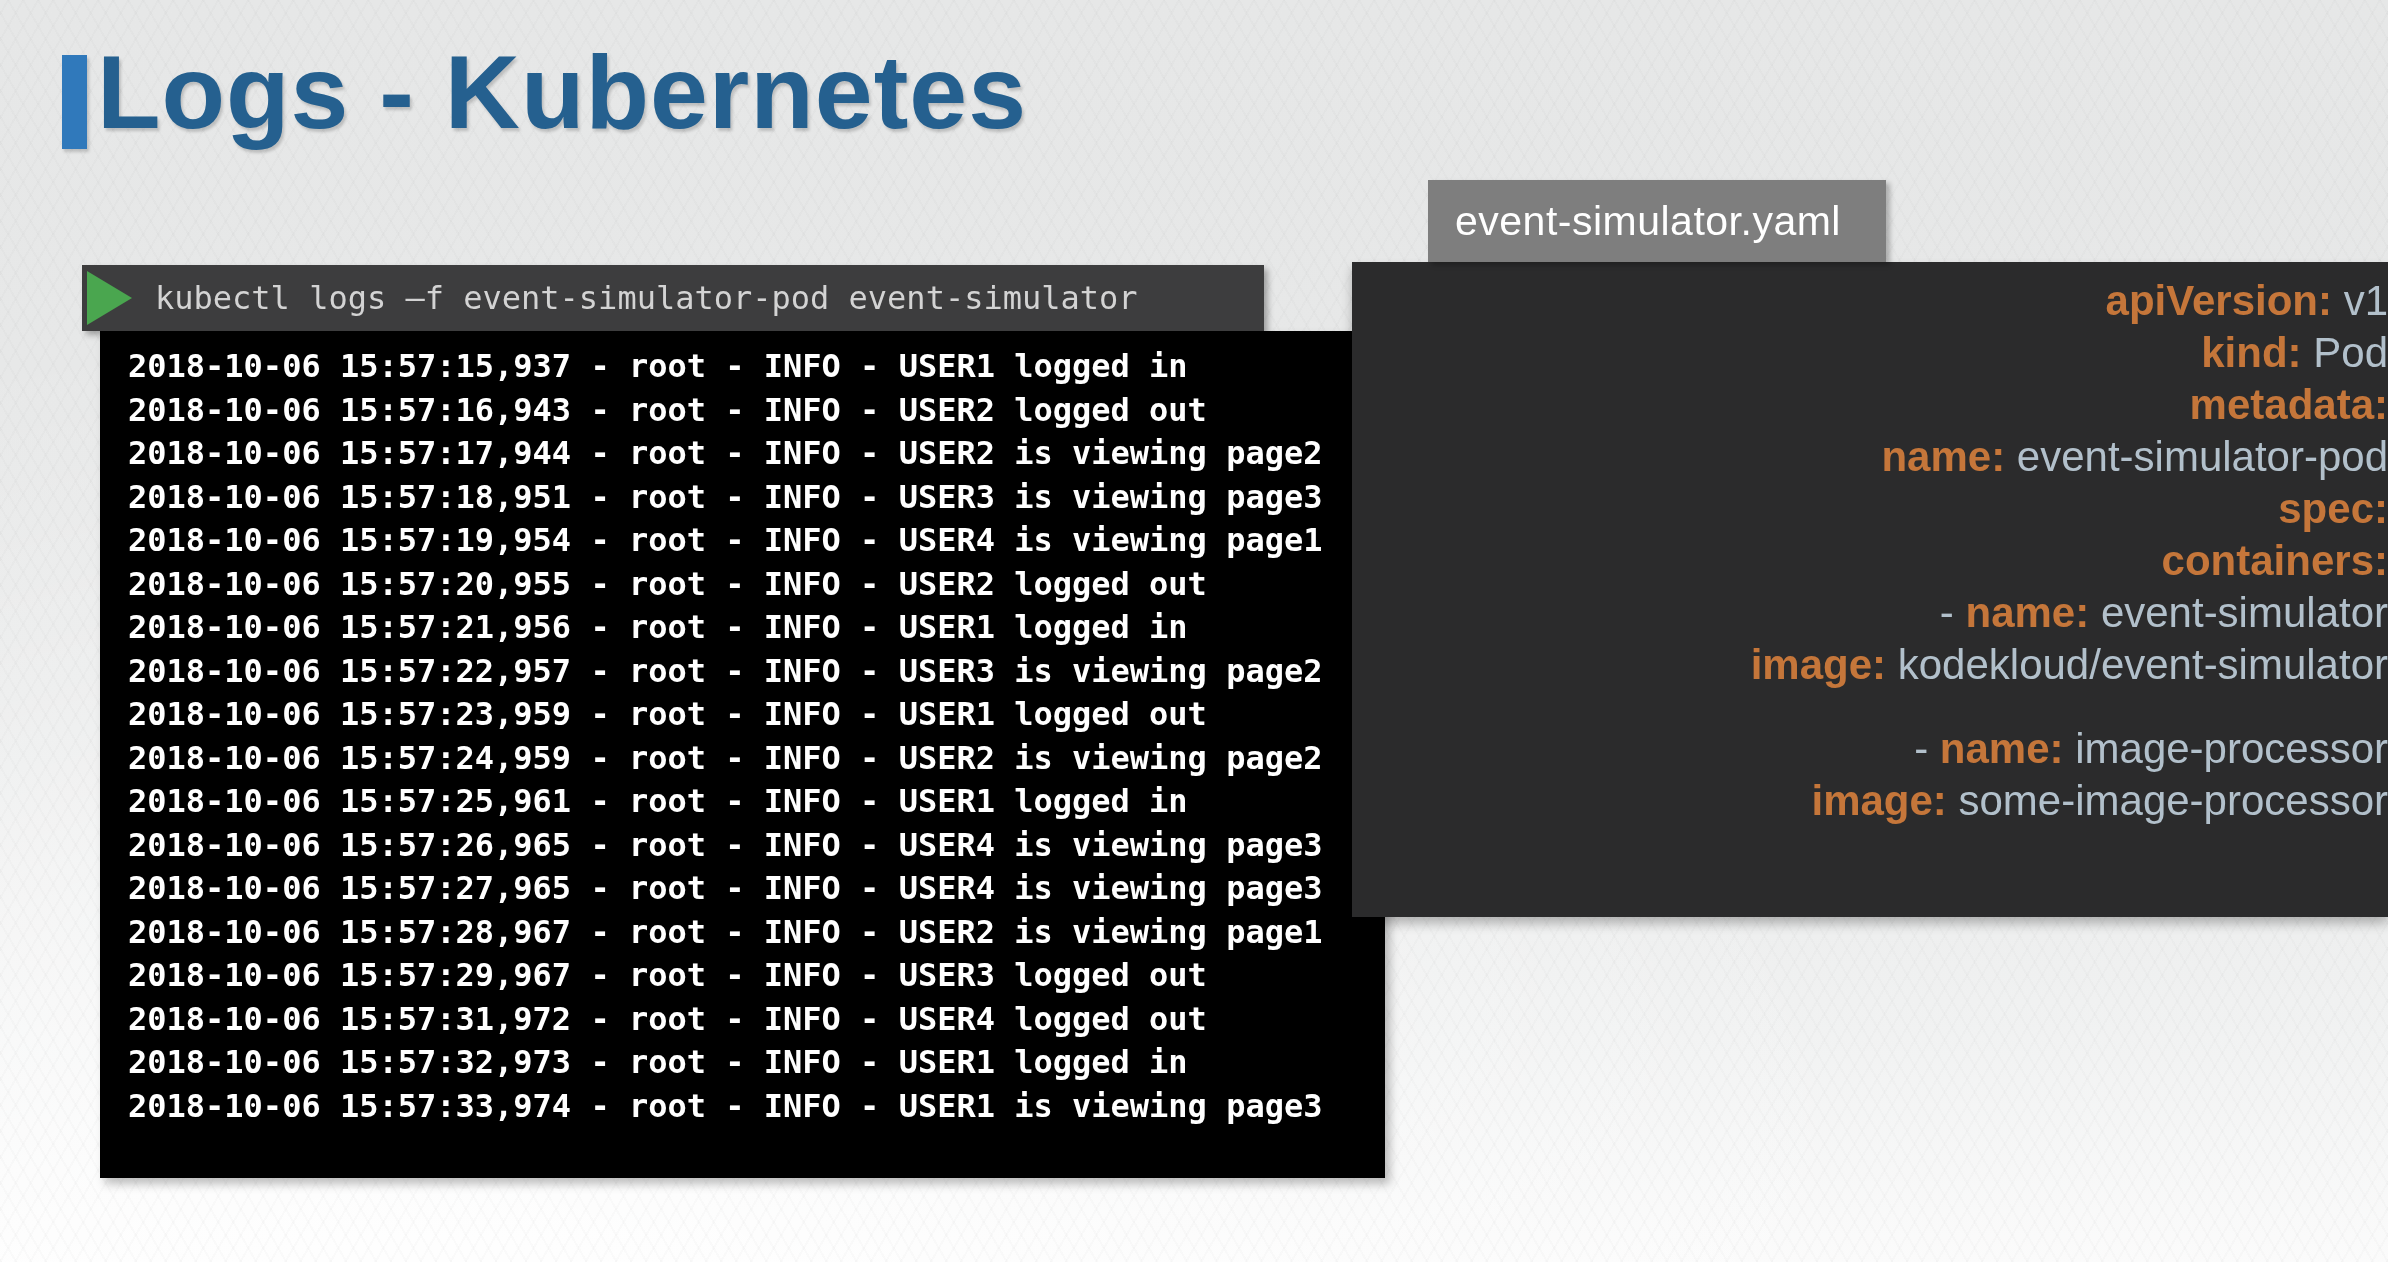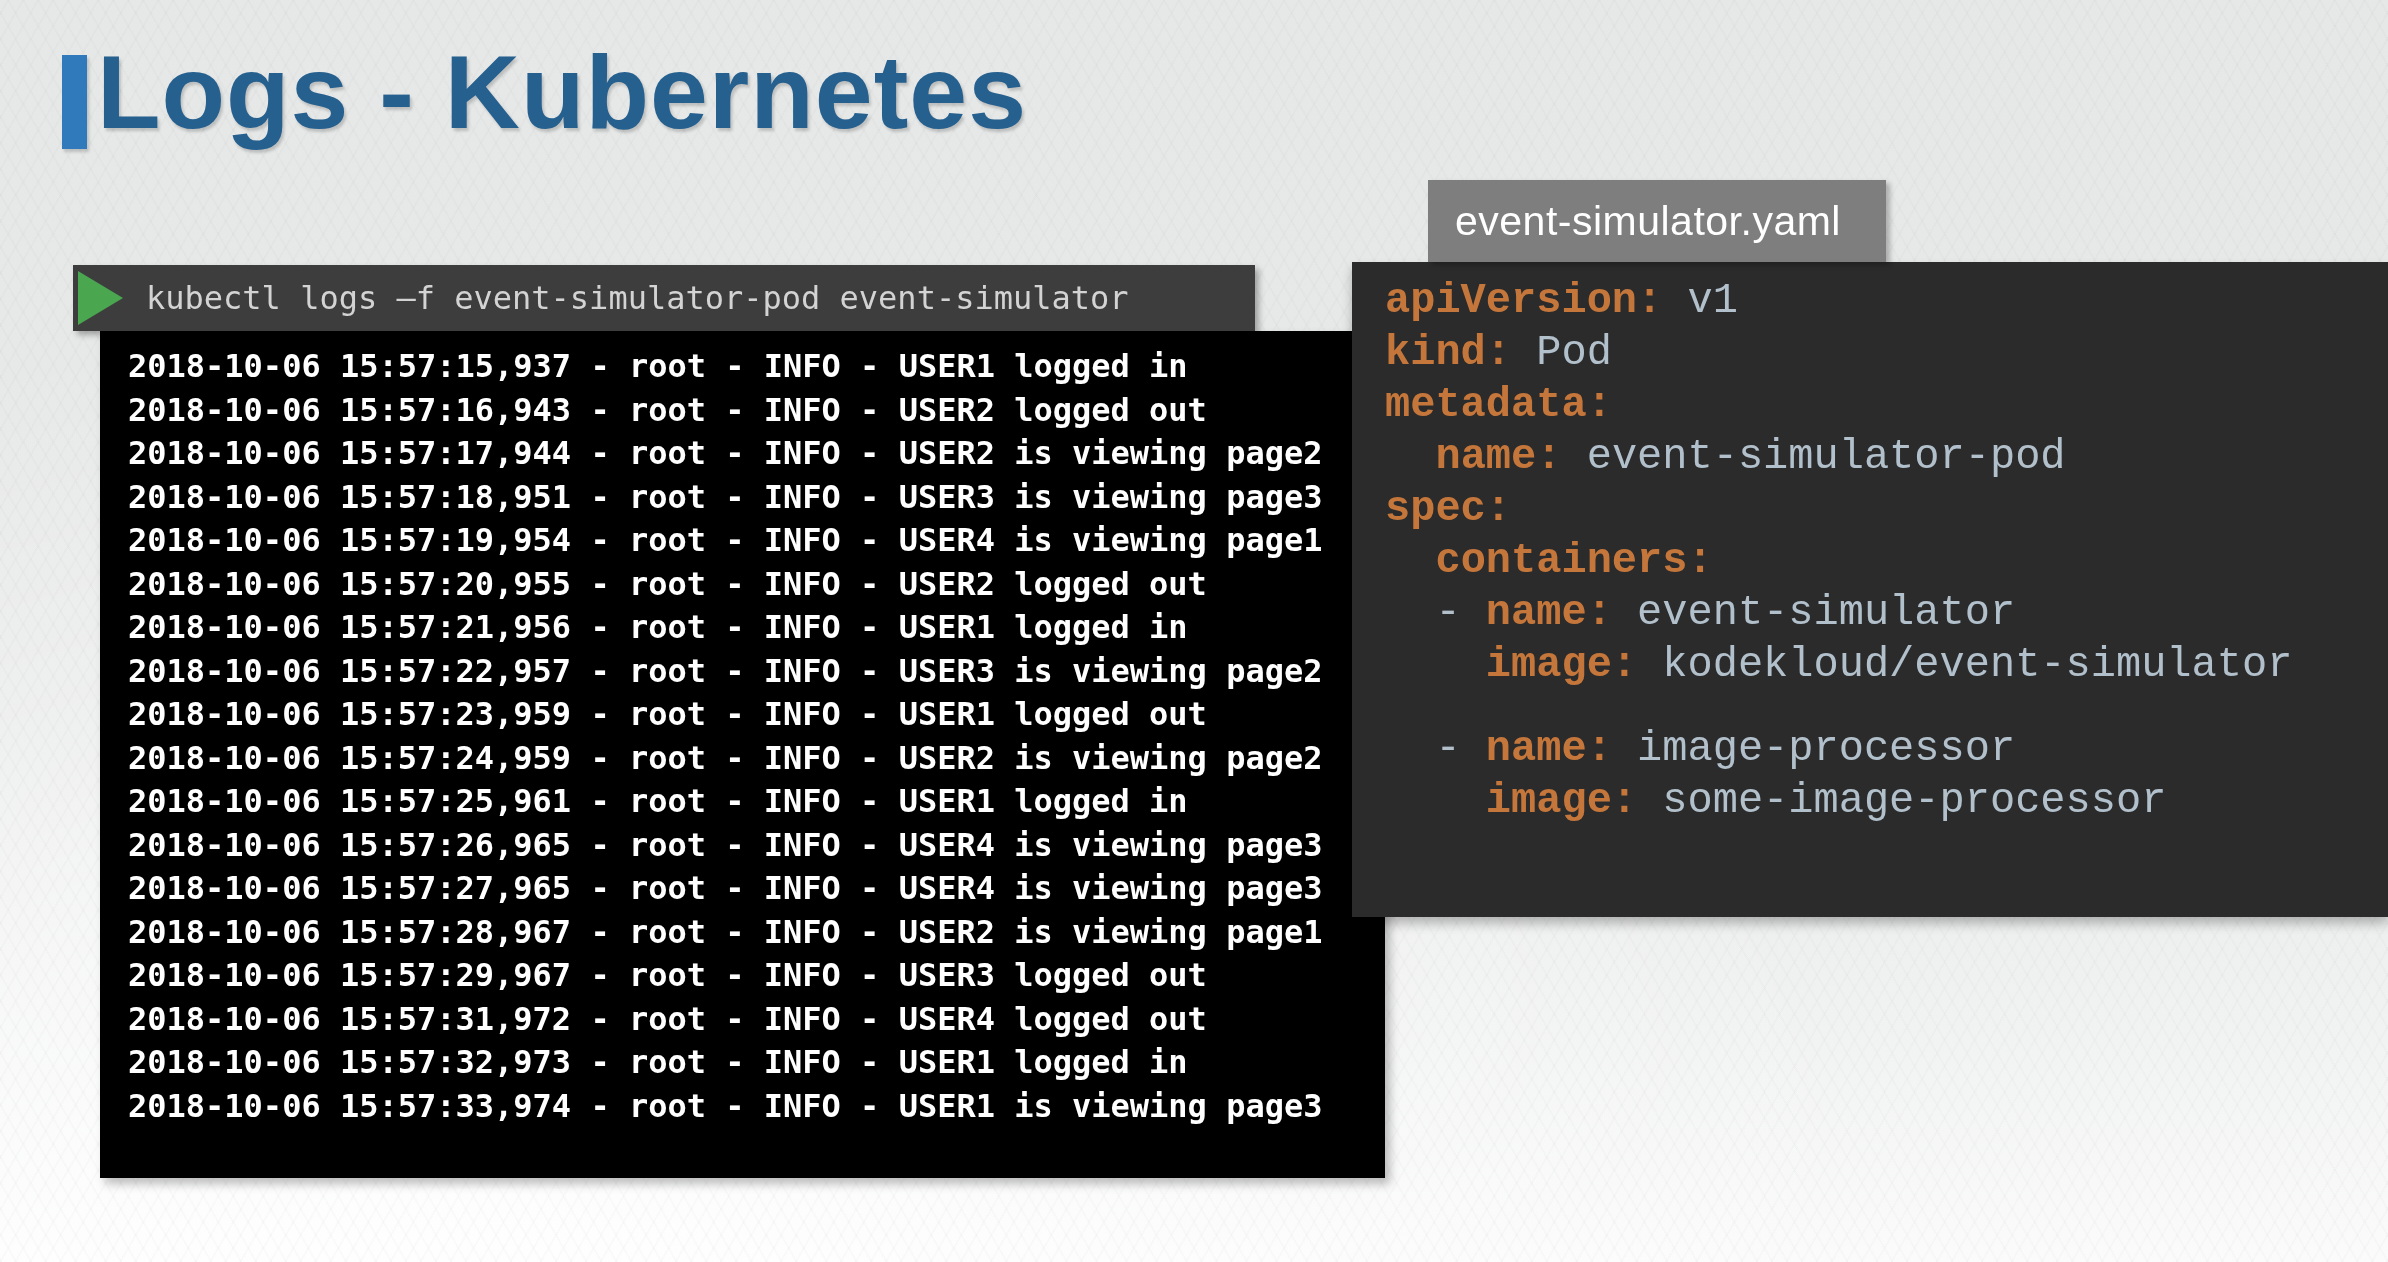--- a/index.html
+++ b/index.html
@@ -28,21 +28,21 @@
   .page-title {
     position:absolute; left:97px; top:36px;
     font-size:104px; line-height:112px; font-weight:700; letter-spacing:1px;
     color:#25608f; text-shadow:2px 3px 3px rgba(0,0,0,0.18);
     white-space:pre;
     text-align:right;
   }
 
   
   .cmdbar {
-    position:absolute; left:73px; top:265px; width:1182px; height:66px;
+    position:absolute; left:82px; top:265px; width:1182px; height:66px;
     background:#3d3d3e; display:flex; align-items:center;
     box-shadow:4px 4px 6px rgba(0,0,0,0.3);
     z-index:2;
   }
   .play-icon {
     width:0; height:0; margin-left:5px;
     border-top:27px solid transparent;
     border-bottom:27px solid transparent;
     border-left:45px solid #4aa64f;
   }
@@ -75,22 +75,22 @@
     box-shadow:4px 3px 5px rgba(0,0,0,0.25);
     z-index:4;
   }
   .yaml-panel {
     position:absolute; left:1352px; top:262px; width:1036px; height:655px;
     background:#2b2b2c; padding:13px 0 0 33px;
     box-shadow:0 7px 10px rgba(0,0,0,0.25);
     z-index:3;
   }
   .yline {
-    font-family:Liberation Mono, monospace;
-    font-size:42px; line-height:52px; white-space:pre;
+    font-family:Liberation Sans, sans-serif;
+    font-size:42px; line-height:52px; white-space:pre;text-align:right;
   }
   .yline.gap { margin-top:32px; }
   .ypre  { color:#b2c0cb; }
   .ykey  { color:#c5763a; font-weight:700; }
   .ysep  { color:#c5763a; font-weight:700; }
   .yval  { color:#b2c0cb; }
 </style>
 </head>
 <body>
 

